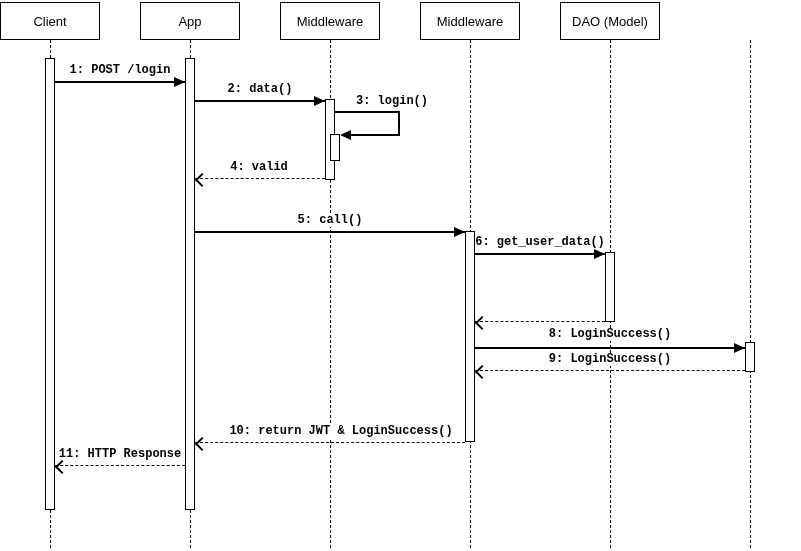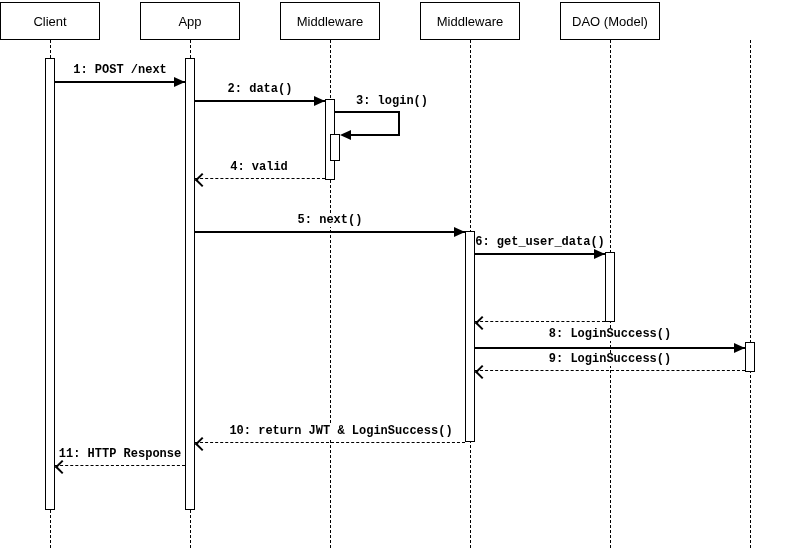--- a/index.html
+++ b/index.html
@@ -134,39 +134,39 @@
   <div class="bar" style="left:45px;top:58px;height:452px"></div>
   <div class="bar" style="left:185px;top:58px;height:452px"></div>
   <div class="bar" style="left:325px;top:99px;height:81px"></div>
   <div class="bar" style="left:330px;top:134px;height:27px"></div>
   <div class="bar" style="left:465px;top:231px;height:211px"></div>
   <div class="bar" style="left:605px;top:252px;height:70px"></div>
   <div class="bar" style="left:745px;top:342px;height:30px"></div>
 
   <div class="mline solid" style="left:55px;top:81px;width:130px"></div>
   <div class="arr-r" style="left:174px;top:77px"></div>
-  <div class="mlabel" style="left:120px;top:64px">1: POST /next</div>
+  <div class="mlabel" style="left:120px;top:64px">1: POST /login</div>
 
   <div class="mline solid" style="left:195px;top:100px;width:130px"></div>
   <div class="arr-r" style="left:314px;top:96px"></div>
   <div class="mlabel" style="left:260px;top:83px">2: data()</div>
 
   <div class="mline solid" style="left:335px;top:111px;width:65px"></div>
   <div class="vline" style="left:398px;top:111px;height:25px"></div>
   <div class="mline solid" style="left:348px;top:134px;width:52px"></div>
   <div class="arr-l" style="left:340px;top:130px"></div>
   <div class="mlabel" style="left:392px;top:95px">3: login()</div>
 
   <div class="mline dashed" style="left:195px;top:178px;width:130px"></div>
   <div class="chev" style="left:197px;top:175px"></div>
   <div class="mlabel" style="left:259px;top:161px">4: valid</div>
 
   <div class="mline solid" style="left:195px;top:231px;width:270px"></div>
   <div class="arr-r" style="left:454px;top:227px"></div>
-  <div class="mlabel" style="left:330px;top:214px">5: next()</div>
+  <div class="mlabel" style="left:330px;top:214px">5: call()</div>
 
   <div class="mline solid" style="left:475px;top:253px;width:130px"></div>
   <div class="arr-r" style="left:594px;top:249px"></div>
   <div class="mlabel" style="left:540px;top:236px">6: get_user_data()</div>
 
   <div class="mline dashed" style="left:475px;top:321px;width:130px"></div>
   <div class="chev" style="left:477px;top:318px"></div>
 
   <div class="mline solid" style="left:475px;top:347px;width:270px"></div>
   <div class="arr-r" style="left:734px;top:343px"></div>

